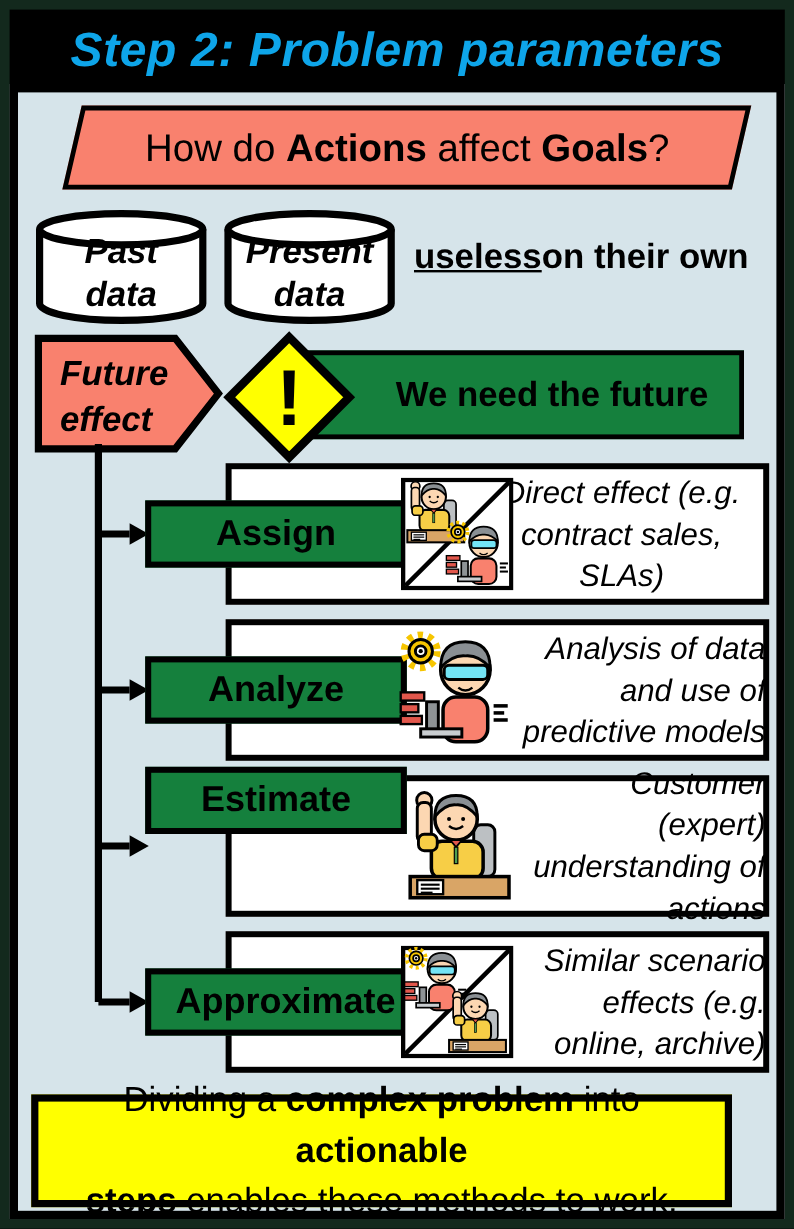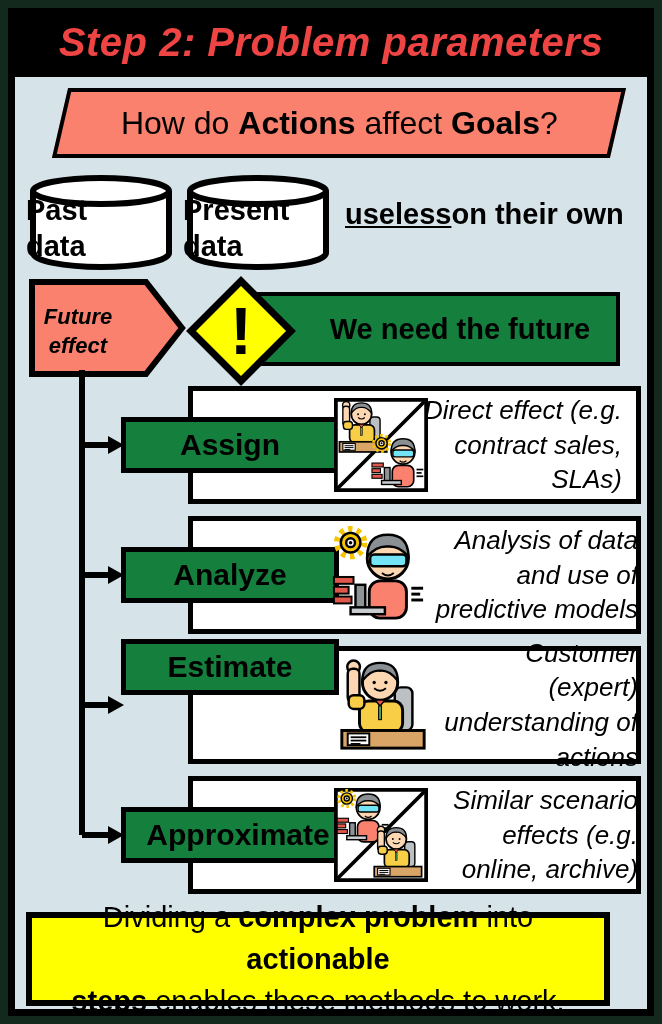--- a/index.html
+++ b/index.html
@@ -5,47 +5,47 @@
   html,body{margin:0;padding:0;background:#000;}
   .stage{
     position:relative;width:662px;height:1024px;overflow:hidden;
     background:#000;border:8px solid #13291d;box-sizing:border-box;
     font-family:"Liberation Sans","DejaVu Sans",sans-serif;color:#000;
   }
   .abs{position:absolute;}
   
   .title{
     left:0;top:8px;width:646px;height:52px;display:flex;align-items:center;justify-content:center;
-    color:#ef4444;font-size:40px;font-weight:bold;font-style:italic;letter-spacing:.5px;
+    color:#0ea5e9;font-size:40px;font-weight:bold;font-style:italic;letter-spacing:.5px;
   }
   
   .panel{
     left:0;top:62px;width:646px;height:946px;background:#d6e4ea;border:7px solid #000;box-sizing:border-box;
   }
   
   .question{
     left:52px;top:80px;width:550px;height:62px;background:#f9816e;border:4px solid #000;
     transform:skewX(-13deg);display:flex;align-items:center;justify-content:center;
   }
   .question-inner{transform:skewX(13deg);font-size:32px;white-space:nowrap;}
   .seg-b{font-weight:bold;}
   .seg-u{text-decoration:underline;}
   
   .cyl-label{
-    width:150px;font-weight:bold;font-size:29px;line-height:1.25;
+    width:150px;text-align:center;font-weight:bold;font-size:29px;line-height:1.25;font-style:italic;
   }
   
   .useless{
     left:337px;top:190px;width:305px;height:60px;display:flex;align-items:flex-start;
     font-weight:bold;font-size:29px;white-space:nowrap;
   }
   
   .pentagon-label{
-    left:14px;top:278px;width:112px;height:92px;display:flex;flex-direction:column;align-items:center;justify-content:center;
-    font-weight:bold;font-style:italic;font-size:22px;line-height:1.3;
+    left:42px;top:278px;width:112px;height:92px;display:flex;flex-direction:column;align-items:flex-start;justify-content:center;
+    font-weight:bold;font-style:italic;font-size:29px;line-height:1.3;
   }
   
   .banner{
     left:240px;top:284px;width:372px;height:74px;background:#15803d;border:4px solid #000;box-sizing:border-box;
     display:flex;flex-direction:column;align-items:center;justify-content:center;
     font-weight:bold;font-size:29px;line-height:1.25;padding-left:52px;z-index:1;
   }
   .diamond-wrap{left:177px;top:267px;width:112px;height:112px;z-index:2;}
   .diamond-bang{
     left:177px;top:267px;width:112px;height:112px;z-index:3;display:flex;align-items:center;justify-content:center;
@@ -186,21 +186,21 @@
     <polygon points="100,558 116,567 100,576" fill="#000"></polygon>
     <polygon points="100,688 116,697 100,706" fill="#000"></polygon>
     <polygon points="100,818 116,827 100,836" fill="#000"></polygon>
   </svg>
 
   <div class="abs rowbox" style="top:378px;"></div>
   <div class="abs rowlabel" style="top:409px;">Assign</div>
   <svg class="abs rowicon" style="left:326px;top:390px;" width="94" height="94" viewBox="0 0 100 100">
     <use href="#sym-split-ea" xlink:href="#sym-split-ea"></use>
   </svg>
-  <div class="abs rowdesc" style="left:406px;top:382px;">
+  <div class="abs rowdesc" style="left:406px;top:382px;align-items:center;">
     <div>Direct effect (e.g.</div>
     <div>contract sales,</div>
     <div>SLAs)</div>
   </div>
 
   <div class="abs rowbox" style="top:508px;"></div>
   <div class="abs rowlabel" style="top:539px;">Analyze</div>
   <svg class="abs rowicon" style="left:322px;top:518px;" width="98" height="98" viewBox="0 0 100 100">
     <use href="#sym-analyst" xlink:href="#sym-analyst"></use>
   </svg>

